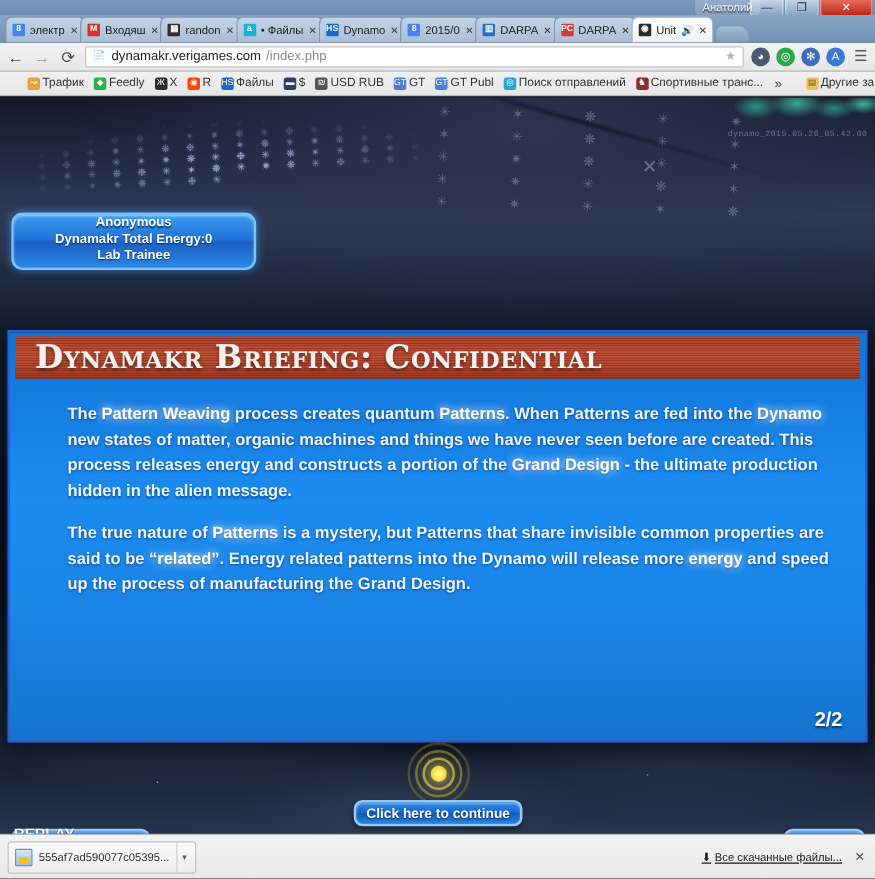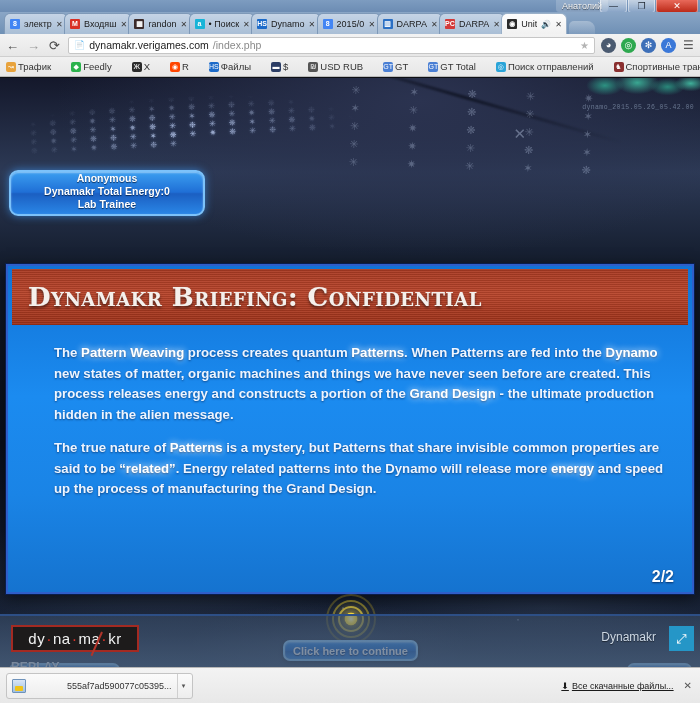--- a/index.html
+++ b/index.html
@@ -100,22 +100,22 @@
   .omnibox .urlpath { color: #8a8a8a; }
   .omnibox .star { margin-left: auto; color: #b4b4b4; font-size: 10px; }
   .tb-ico { width: 15px; height: 15px; border-radius: 50%; flex: 0 0 15px;
             font-size: 9px; line-height: 15px; text-align: center; color: #fff; }
   .menu-ico { font-size: 12px; color: #5a5a5a; width: 13px; text-align: center; }
 
   .bookmarks {
     height: 20px;
     background: linear-gradient(to bottom, #f1f1f1, #e6e6e6);
     border-bottom: 1px solid #b9b9b9;
-    display: flex; align-items: center; gap: 16px;
-    padding: 0 4px; font-size: 9.5px; color: #333;
+    display: flex; align-items: center; gap: 4px;
+    padding: 0 20px; font-size: 9.5px; color: #333;
     white-space: nowrap; overflow: hidden;
   }
   .bm { display: flex; align-items: center; gap: 2px; padding: 1px 2px; }
   .bm .bico { width: 10px; height: 10px; flex: 0 0 10px; border-radius: 2px;
               font-size: 7px; line-height: 10px; text-align: center; color: #fff; }
   .bm-sep { width: 1px; height: 13px; background: #c3c3c3; margin: 0 3px; }
   .bm-overflow { color: #444; font-size: 11px; padding: 0 3px; }
 
   
   .viewport {
@@ -217,21 +217,21 @@
   }
 
   
   .briefing {
     position: absolute; left: 6px; top: 186px; width: 688px; height: 330px;
     background: linear-gradient(to bottom, #1173d6 0%, #1b8bf0 40%, #1a84e6 70%, #1573cf 100%);
     border: 2px solid #2f5ec9;
     box-shadow: 0 0 0 1px rgba(10,30,80,.9), 0 4px 14px rgba(0,0,0,.55);
   }
   .briefing-title {
-    height: 56px; margin: 3px 4px 0 4px;
+    height: 34px; margin: 3px 4px 0 4px;
     background:
       repeating-linear-gradient(to bottom, rgba(255,255,255,.06) 0 1px, rgba(0,0,0,.10) 1px 2px),
       linear-gradient(to bottom, #a93a22 0%, #b9452b 45%, #9c3018 100%);
     display: flex; align-items: center;
     padding-left: 16px;
   }
   .briefing-title h1 {
     font-family: "DejaVu Serif", serif;
     font-weight: bold;
     font-size: 26px;
@@ -337,21 +337,21 @@
   }
   .dl-ico {
     width: 14px; height: 14px; flex: 0 0 14px;
     background: linear-gradient(to bottom, #d9e6f5, #9fc0e2);
     border: 1px solid #6f93bb; border-radius: 1px; position: relative;
   }
   .dl-ico:after {
     content: ""; position: absolute; left: 2px; bottom: 1px;
     width: 8px; height: 5px; background: #f0c419; border-radius: 1px;
   }
-  .dl-name { max-width: 108px; overflow: hidden; white-space: nowrap; margin-left: 36px; }
+  .dl-name { max-width: 108px; overflow: hidden; white-space: nowrap; }
   .dl-caret {
     width: 13px; height: 24px; border-left: 1px solid #cfcfcf;
     font-size: 7px; color: #555; display: flex; align-items: center; justify-content: center;
   }
   .shelf-right {
     margin-left: auto; display: flex; align-items: center; gap: 10px;
     font-size: 9px; color: #2a2a2a; padding-right: 2px;
   }
   .shelf-link { text-decoration: underline; color: #1a1a1a; display: flex; align-items: center; gap: 3px; }
   .shelf-close { font-size: 10px; color: #555; }
@@ -381,21 +381,21 @@
         <span class="tlabel">Входяш</span>
         <span class="tclose">✕</span>
       </div>
       <div class="tab">
         <span class="fav" style="background: rgb(59, 43, 43);">▦</span>
         <span class="tlabel">randon</span>
         <span class="tclose">✕</span>
       </div>
       <div class="tab">
         <span class="fav" style="background: rgb(24, 180, 216);">a</span>
-        <span class="tlabel">• Поиск</span>
+        <span class="tlabel">• Файлы</span>
         <span class="tclose">✕</span>
       </div>
       <div class="tab">
         <span class="fav" style="background: rgb(27, 106, 201);">HS</span>
         <span class="tlabel">Dynamo</span>
         <span class="tclose">✕</span>
       </div>
       <div class="tab">
         <span class="fav" style="background: rgb(66, 133, 244);">8</span>
         <span class="tlabel">2015/0</span>
@@ -467,21 +467,21 @@
       <div class="bm">
         <span class="bico" style="background: rgb(85, 85, 85);">₪</span>
         <span>USD RUB</span>
       </div>
       <div class="bm">
         <span class="bico" style="background: rgb(74, 127, 212);">GT</span>
         <span>GT</span>
       </div>
       <div class="bm">
         <span class="bico" style="background: rgb(74, 127, 212);">GT</span>
-        <span>GT Total</span>
+        <span>GT Publ</span>
       </div>
       <div class="bm">
         <span class="bico" style="background: rgb(42, 164, 216);">◎</span>
         <span>Поиск отправлений</span>
       </div>
       <div class="bm">
         <span class="bico" style="background: rgb(138, 47, 47);">♞</span>
         <span>Спортивные транс...</span>
       </div>
       <span class="bm-overflow" style="margin-left: auto;">»</span>
@@ -523,28 +523,20 @@
       <div class="ring r1"></div>
       <div class="ring r2"></div>
       <div class="ring r3"></div>
       <div class="core"></div>
     </div>
 
     <div class="gbtn btn-continue">Click here to continue</div>
     <div class="gbtn btn-replay">REPLAY TUTORIAL</div>
     <div class="gbtn btn-menu">MENU</div>
 
-    <div class="sitestrip">
-      <div class="logobox" id="logobox">
-        <div class="logo-tick"></div>
-      <span><span>dy</span><span class="dot">·</span><span>na</span><span class="dot">·</span><span>ma</span><span class="dot">·</span><span>kr</span></span>
-        </div>
-      <div class="brandname">Dynamakr</div>
-      <div class="fullscreen-btn">⤢</div>
-    </div>
 
   </div>
 
   <div class="shelf" id="shelf">
     <div class="dl-item">
         <span class="dl-ico"></span>
         <span class="dl-name">555af7ad590077c05395...</span>
         <span class="dl-caret">▾</span>
       </div>
       <div class="shelf-right">

